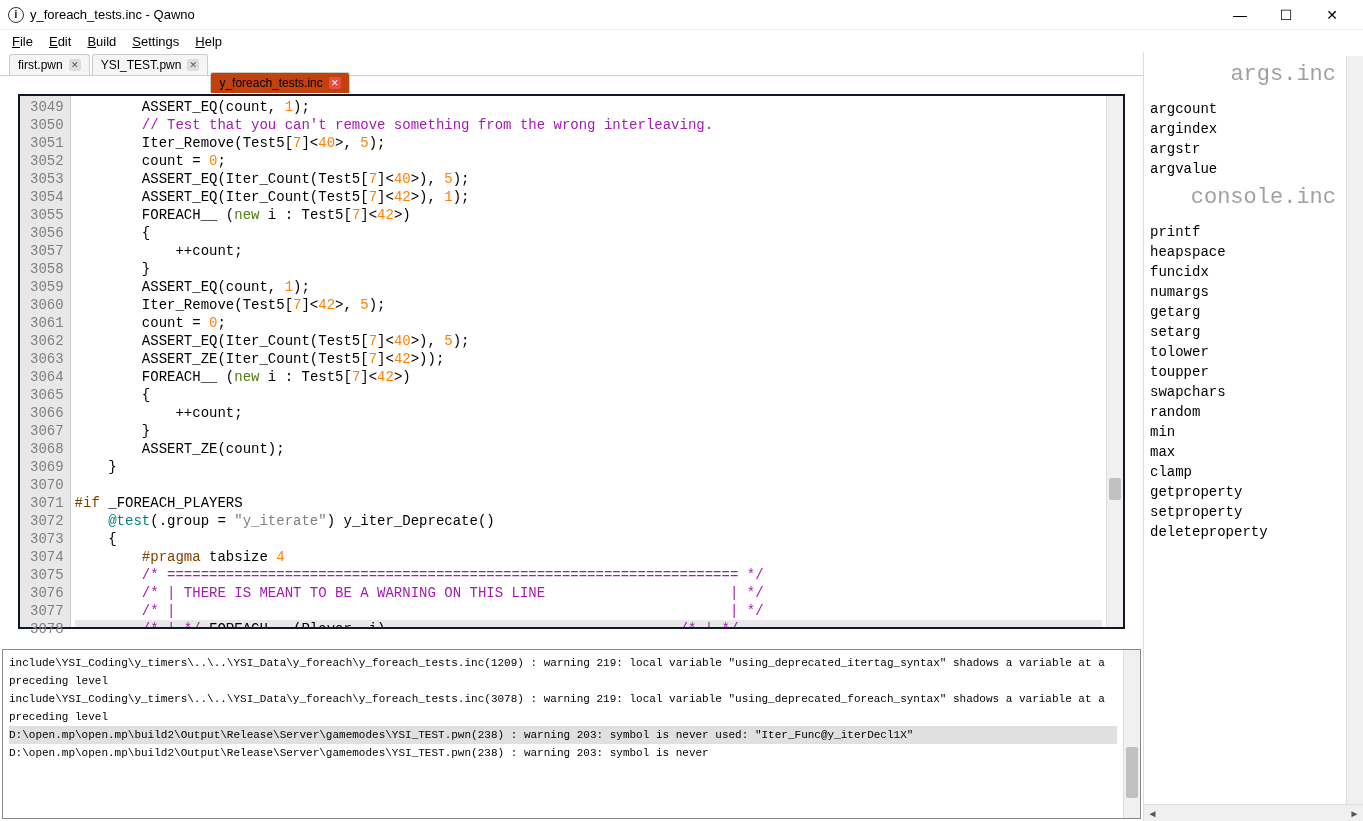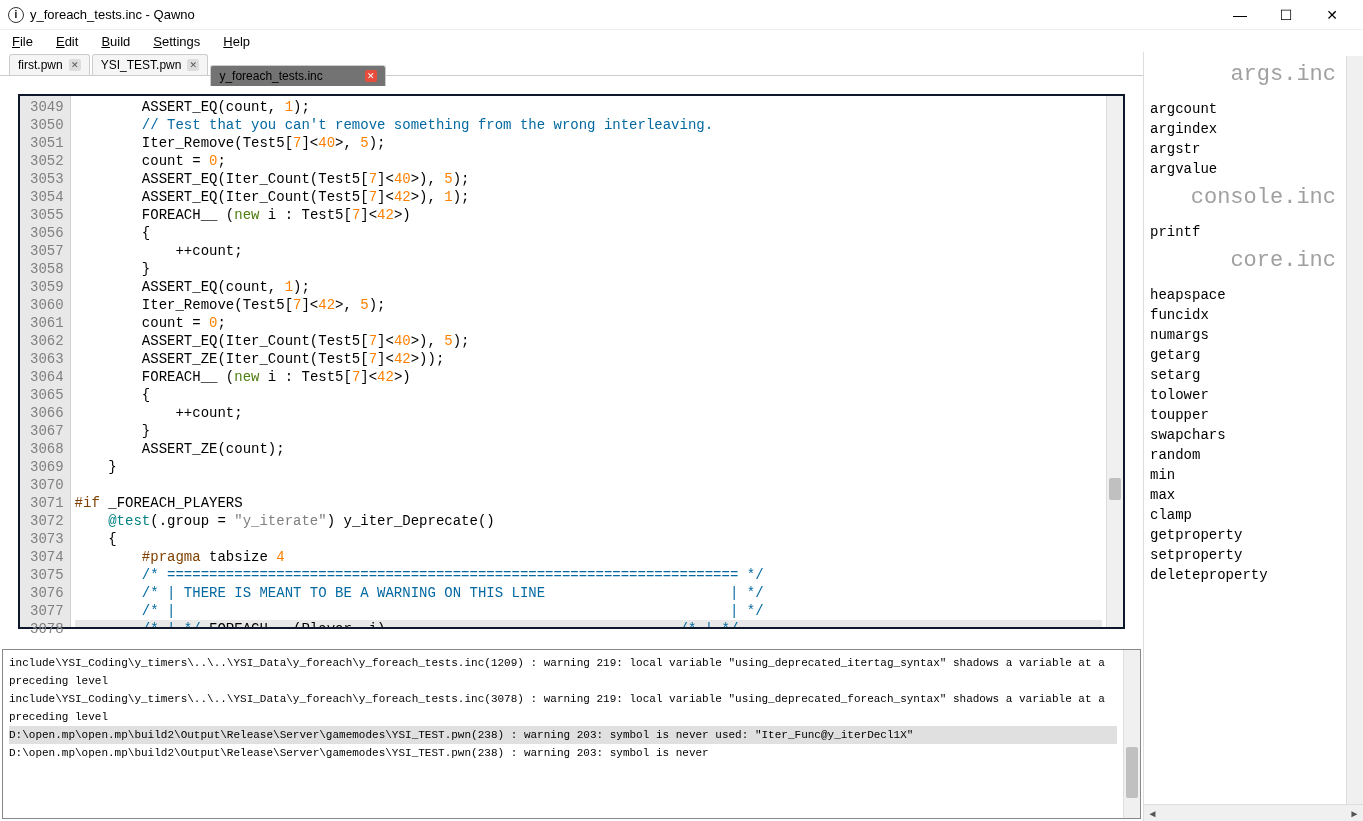--- a/index.html
+++ b/index.html
@@ -38,21 +38,20 @@
       display: flex; align-items: center; justify-content: center;
       font-size: 14px;
       font-family: "Segoe UI Symbol", sans-serif;
     }
     .menubar {
       height: 22px;
       display: flex;
       align-items: center;
       padding: 0 4px;
       background: #fff;
-      gap: 7px;
     }
     .menu-item {
       padding: 2px 8px;
       cursor: default;
     }
     .menu-item u { text-decoration: underline; }
     .main {
       flex: 1;
       display: flex;
       min-height: 0;
@@ -76,21 +75,21 @@
       align-items: center;
       padding: 3px 8px;
       border: 1px solid #ccc;
       border-bottom: none;
       margin-right: 2px;
       background: #f5f5f5;
       font-size: 12px;
       border-top-left-radius: 3px;
       border-top-right-radius: 3px;
     }
-    .tab.active { background: #737373; position: relative; top: 11px; gap: 36px; }
+    .tab.active { background: #c2410c; position: relative; top: 18px; }
     .tab-close {
       width: 12px; height: 12px;
       margin-left: 6px;
       border-radius: 2px;
       display: flex; align-items: center; justify-content: center;
       font-size: 9px;
       background: #ddd;
       color: #555;
     }
     .tab-close.dirty { background: #e74c3c; color: #fff; }
@@ -118,21 +117,21 @@
       font-family: "Courier New", monospace;
       font-size: 14px;
       line-height: 18px;
       padding: 2px 4px;
       white-space: pre;
       overflow: hidden;
       position: relative;
     }
     .code-line { height: 18px; }
     .code-line.caret-line { background: #e8e8e8; }
-    .hl-comment { color: #0369a1; }
+    .hl-comment { color: #a21caf; }
     .hl-number { color: #ff8000; }
     .hl-keyword { color: #4d7c0f; }
     .hl-string { color: #808080; }
     .hl-preproc { color: #804000; }
     .hl-annot { color: #008080; }
     .editor-scroll {
       width: 17px;
       background: #f0f0f0;
       position: relative;
       border-left: 1px solid #ddd;
@@ -307,21 +306,20 @@
   <div class="right-panel">
     <div class="right-wrap">
       <div class="rp-body" id="rp-body">
           <div class="rp-header">args.inc</div>
           <div class="rp-item">argcount</div>
           <div class="rp-item">argindex</div>
           <div class="rp-item">argstr</div>
           <div class="rp-item">argvalue</div>
           <div class="rp-header">console.inc</div>
           <div class="rp-item">printf</div>
-          <div class="rp-header">core.inc</div>
           <div class="rp-item">heapspace</div>
           <div class="rp-item">funcidx</div>
           <div class="rp-item">numargs</div>
           <div class="rp-item">getarg</div>
           <div class="rp-item">setarg</div>
           <div class="rp-item">tolower</div>
           <div class="rp-item">toupper</div>
           <div class="rp-item">swapchars</div>
           <div class="rp-item">random</div>
           <div class="rp-item">min</div>

